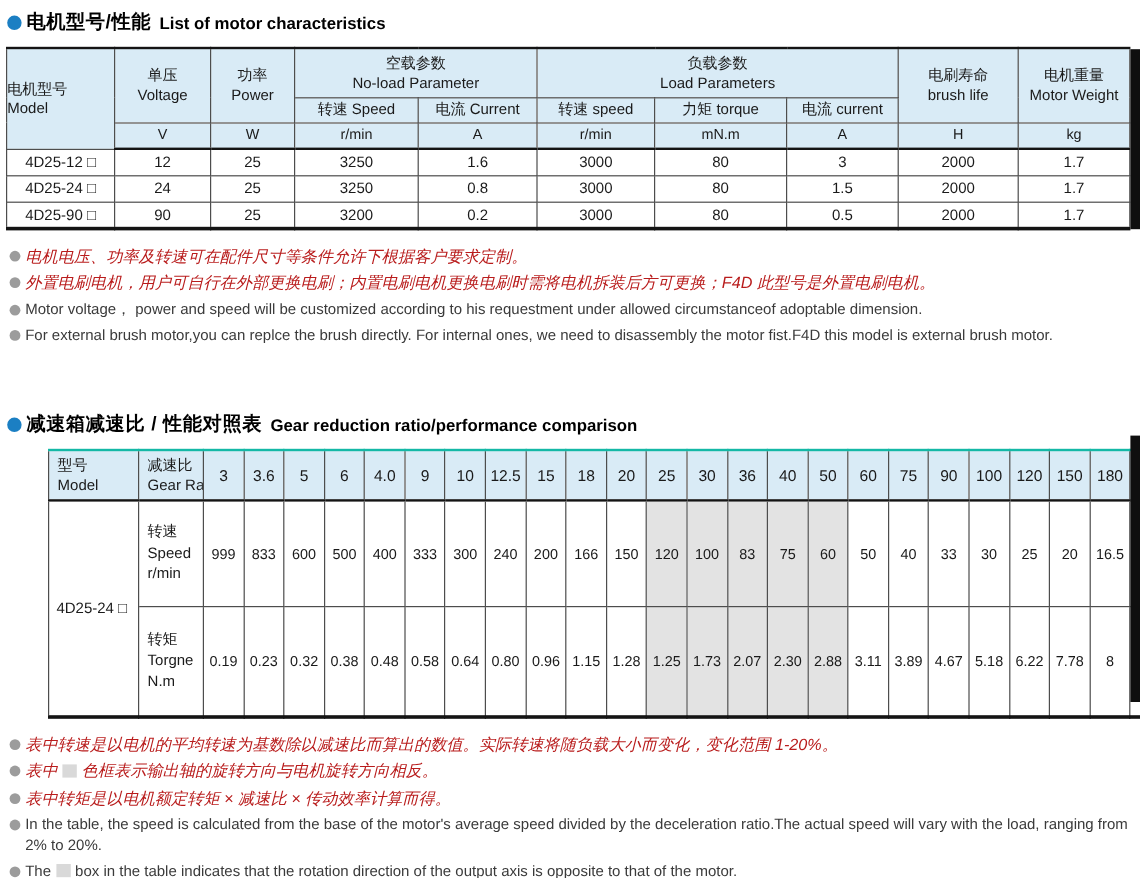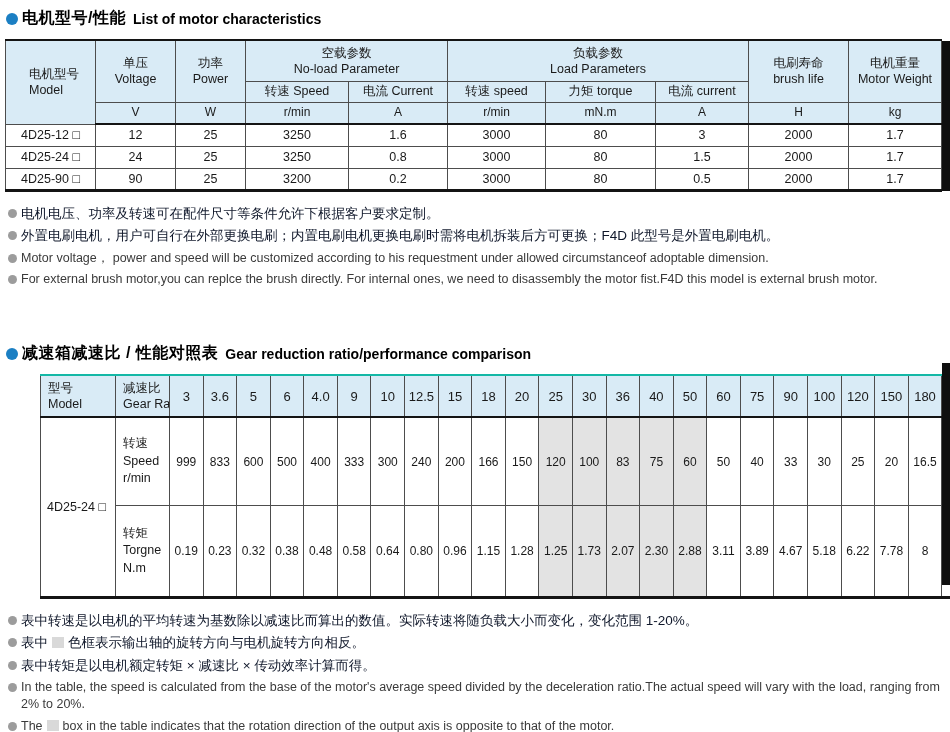--- a/index.html
+++ b/index.html
@@ -25,21 +25,21 @@
   }
   thead th { background: #d9ebf6; }
 
   
   .motor-table { border-top: 2px solid #141414; border-bottom: 3px solid #141414; }
   .motor-table th { font-size: 12.5px; line-height: 1.3; }
   .motor-table .units-row th { border-bottom: 2px solid #141414; height: 22px; font-size: 12px; }
   .motor-table .hrow1 th { height: 41px; }
   .motor-table .hrow2 th { height: 21px; }
   .motor-table td { height: 22px; font-size: 12.5px; background: #fff; }
-  .motor-table .model-head { text-align: left; padding-left: 23px; }
+  .motor-table .model-head { text-align: left; padding-left: 0; }
   .motor-table tbody td:first-child { font-size: 12.5px; }
 
   
   .gear-table { border-top: 2px solid #14b8a6; border-bottom: 3px solid #141414; margin-left: 40px; }
   .gear-table thead th { height: 42px; font-size: 13px; border-bottom: 2px solid #141414; }
   .gear-table .model-head, .gear-table .ratio-head {
     text-align: left; padding-left: 7px; font-size: 12.5px; line-height: 1.3;
   }
   .gear-table td { font-size: 12px; background: #fff; }
   .gear-table .row-speed td { height: 88px; }
@@ -48,21 +48,21 @@
   .gear-table .modelcell { text-align: left; padding-left: 6px; font-size: 12.5px; }
   .gear-table td.shade { background: #e3e3e3; }
 
   
   .notes { list-style: none; margin: 13px 0 0 8px; }
   .notes li { display: flex; align-items: flex-start; margin-bottom: 5px; }
   .note-bullet {
     width: 9px; height: 9px; border-radius: 50%; background: #9c9c9c;
     display: inline-block; margin: 4px 4px 0 0; flex: 0 0 auto;
   }
-  .notes .txt-zh { font-size: 13.5px; color: #0f172a; line-height: 1.3; }
+  .notes .txt-zh { font-size: 13.5px; color: #b91c1c; line-height: 1.3; font-style: italic; }
   .notes .txt-en { font-size: 12.5px; color: #3a3a3a; line-height: 1.35; }
   .gray-box {
     display: inline-block; width: 12px; height: 11px; background: #d9d9d9;
     margin: 0 4px; vertical-align: -1px;
   }
 
   
   .edge-bar { position: absolute; right: 0; width: 8px; background: #0f0f0f; }
   #edge-bar-top { top: 41px; height: 150px; }
   #edge-bar-bottom { top: 363px; height: 222px; }

